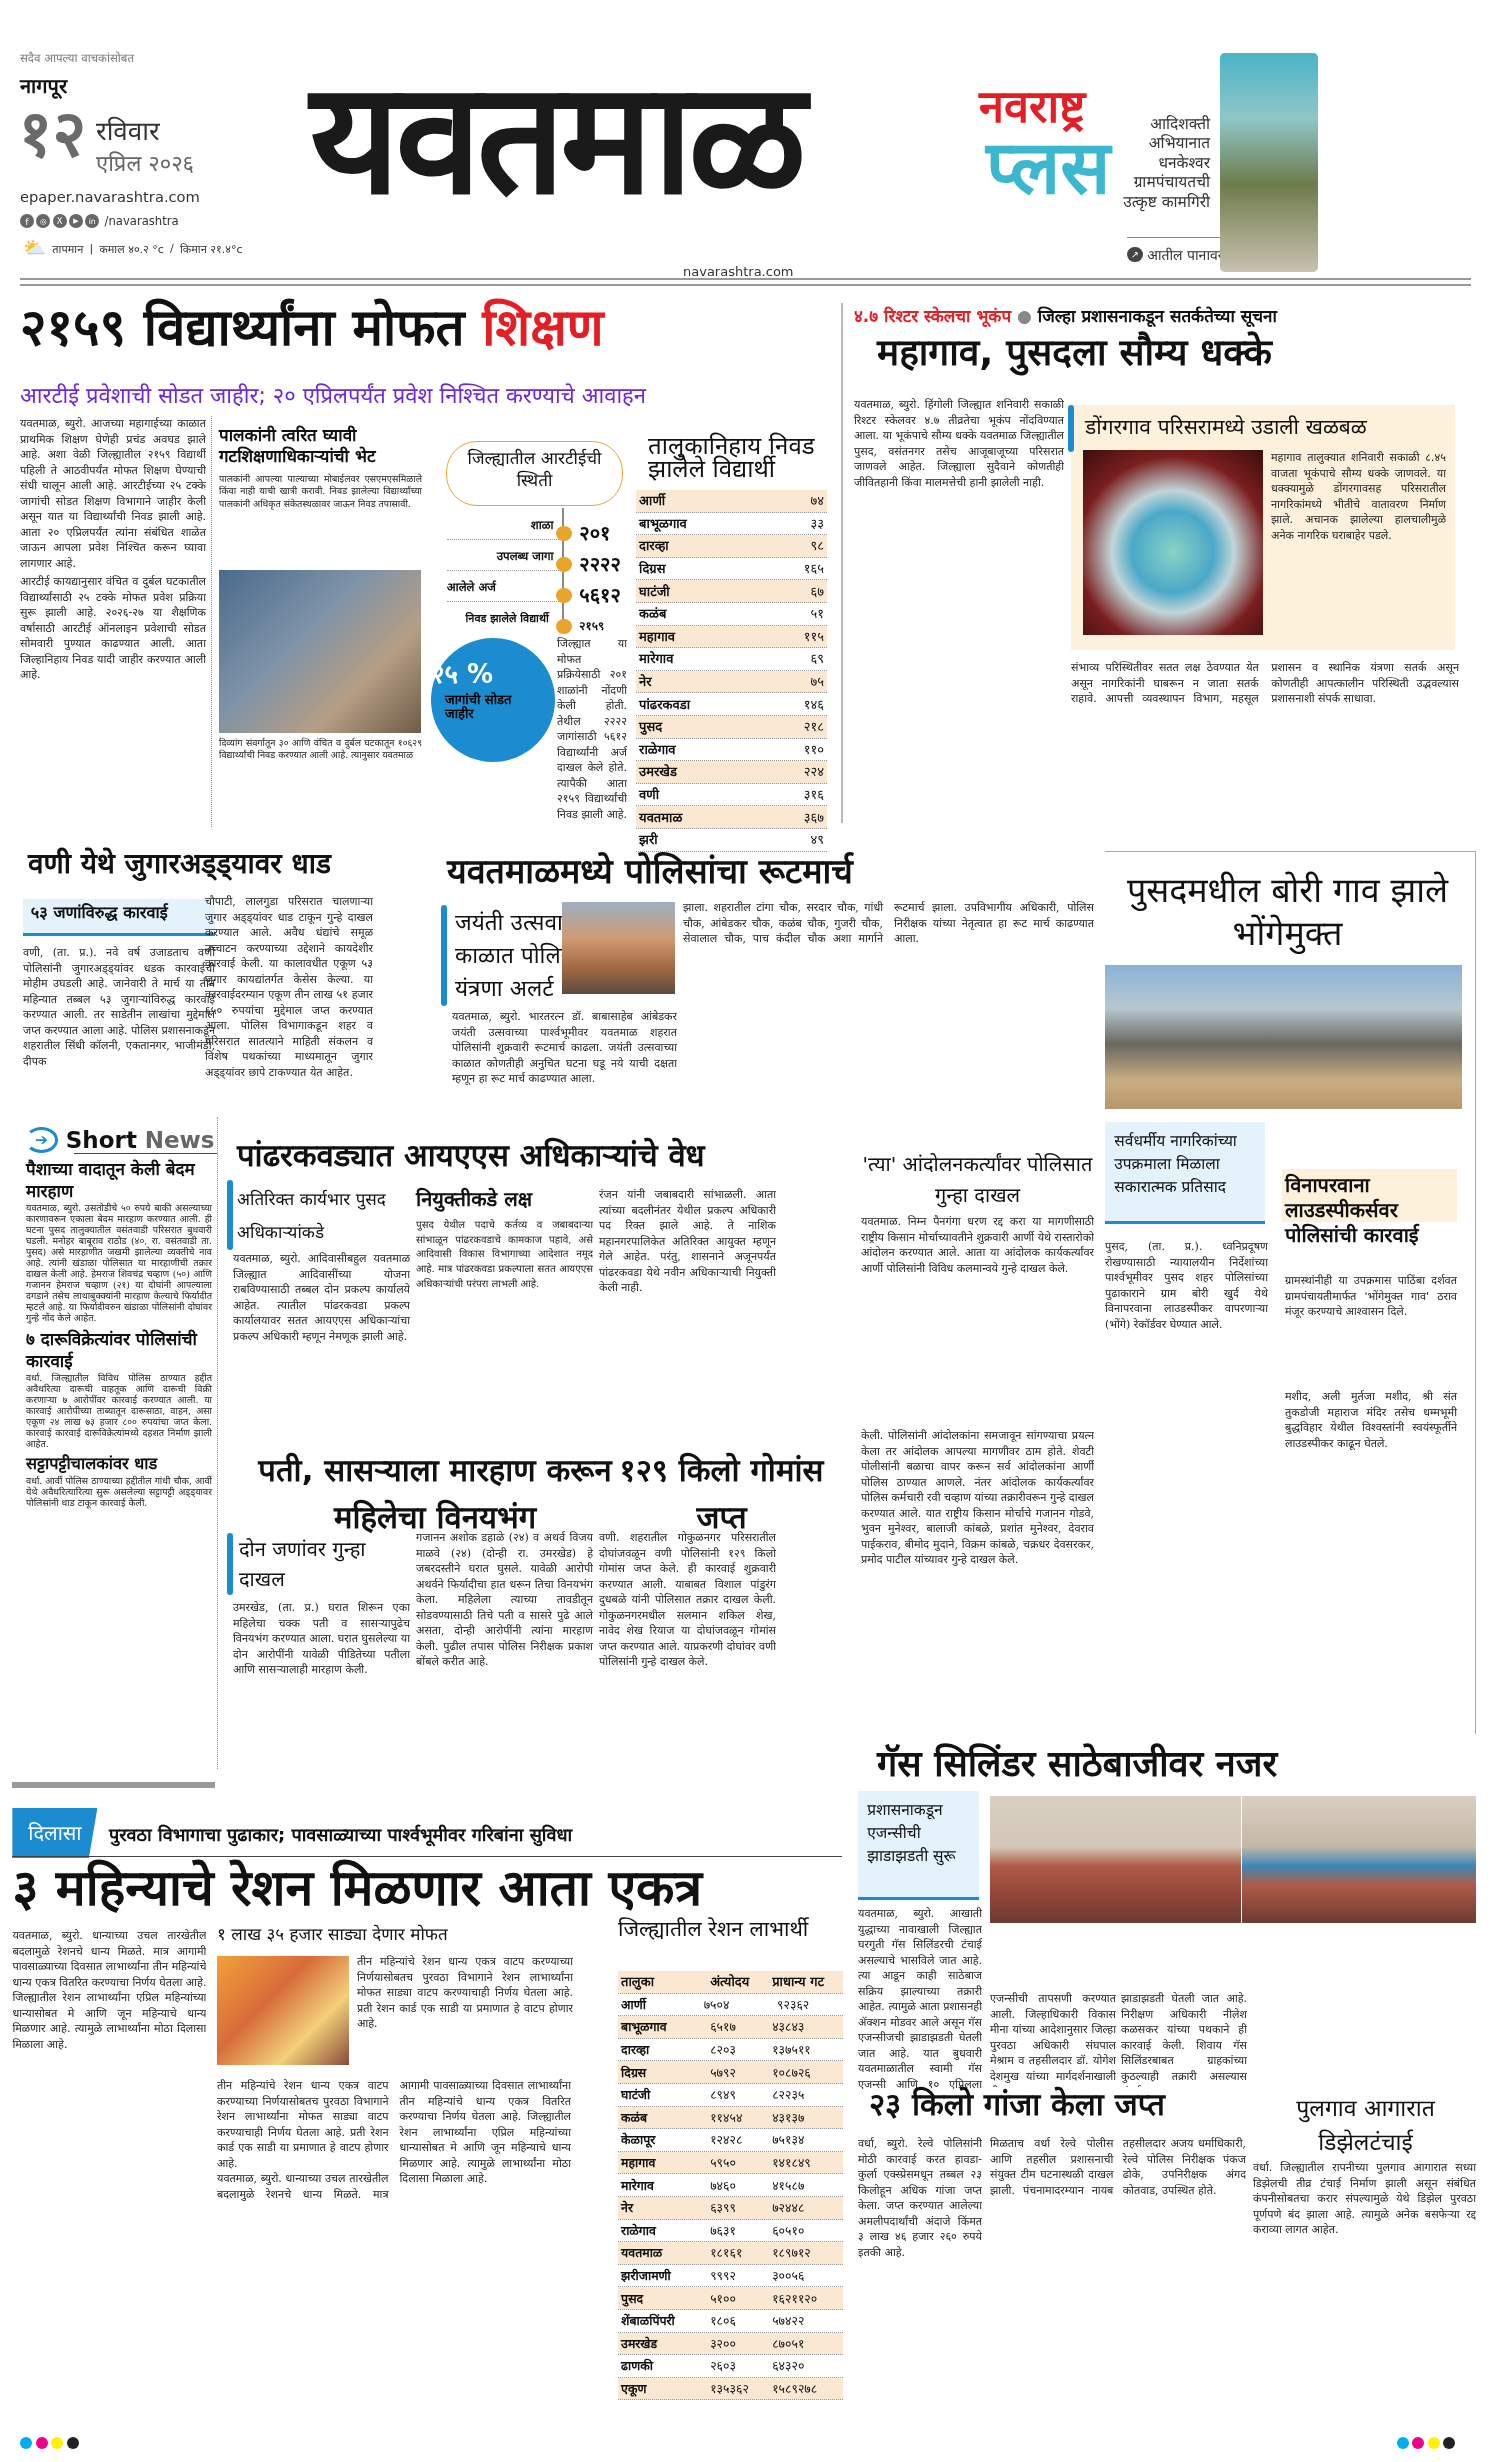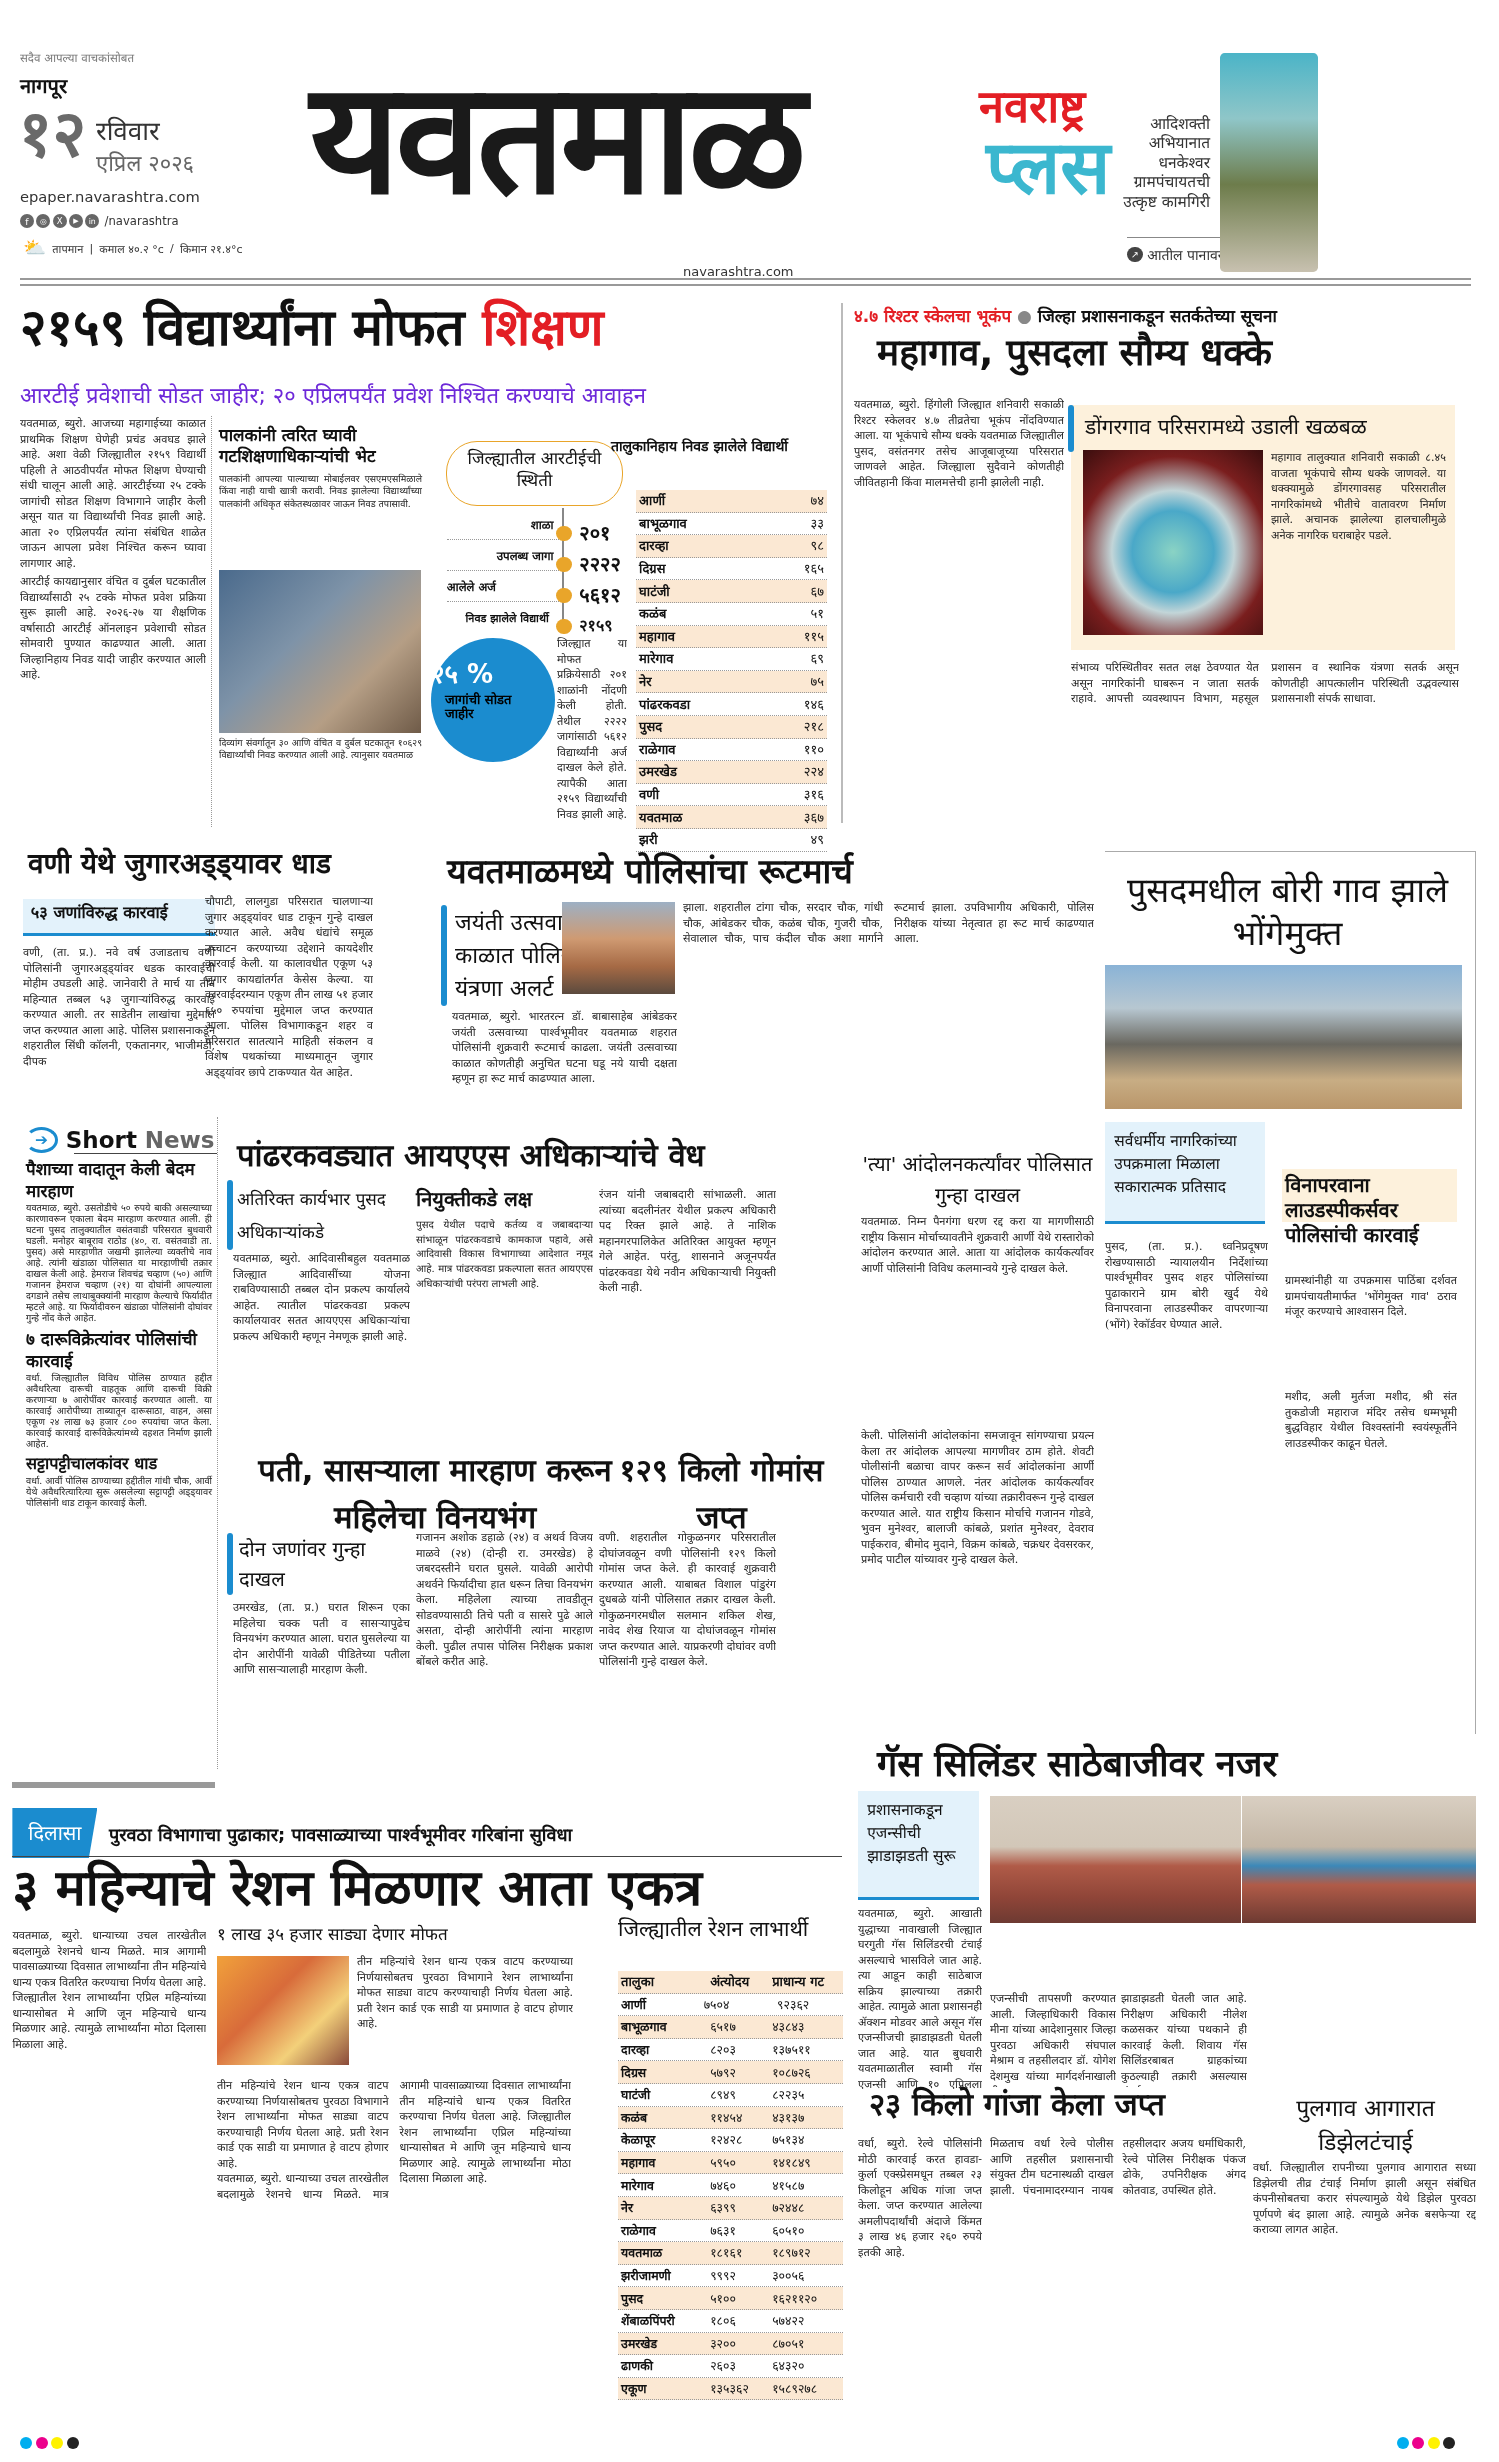--- a/index.html
+++ b/index.html
@@ -111,30 +111,30 @@
   <div style="display:flex;align-items:center;height:31px;gap:7.8px">
       <span class="dot"></span>
       <span class="hdl" style="font-size:20px">२२२२</span>
     </div>
   <div style="display:flex;align-items:center;height:31px;gap:7.8px">
       <span class="dot"></span>
       <span class="hdl" style="font-size:20px">५६१२</span>
     </div>
   <div style="display:flex;align-items:center;height:31px;gap:7.8px">
       <span class="dot"></span>
-      <span class="hdl" style="font-size:16px">२१५९</span>
+      <span class="hdl" style="font-size:12px">२१५९</span>
     </div>
 </div>
 <div class="abs" style="left:431px;top:638px;width:124px;height:124px;border-radius:50%;background:#1b8ccf;color:#fff;text-align:left;padding-top:23px">
   <div class="hdl" style="font-size:26px;color:#fff">२५ %</div>
   <div class="hdl" style="font-size:13px;color:#000000;padding:4.7px 14px 0">जागांची सोडत जाहीर</div>
 </div>
 <div class="abs body-text small" style="left:441px;top:636px;width:186px;padding-left:116px;height:186px;overflow:hidden;text-indent:0">जिल्ह्यात या मोफत प्रक्रियेसाठी २०१ शाळांनी नोंदणी केली होती. तेथील २२२२ जागांसाठी ५६१२ विद्यार्थ्यांनी अर्ज दाखल केले होते. त्यापैकी आता २१५९ विद्यार्थ्यांची निवड झाली आहे.</div>
 
-<div class="abs hdl" style="left:611px;top:435px;width:194px;font-size:14px;line-height:23px;font-weight:bold">तालुकानिहाय निवड झालेले विद्यार्थी</div>
+<div class="abs hdl" style="left:648px;top:435px;width:194px;font-size:24px;line-height:23px;font-weight:normal">तालुकानिहाय निवड झालेले विद्यार्थी</div>
 <div class="abs" style="left:636px;top:490px;width:191px" id="taluka-table">
     <div class="tbl-row shade">
       <span style="font-weight: bold;">आर्णी</span>
       <span>७४</span>
     </div>
     <div class="tbl-row">
       <span style="font-weight: bold;">बाभूळगाव</span>
       <span>३३</span>
     </div>
     <div class="tbl-row shade">

